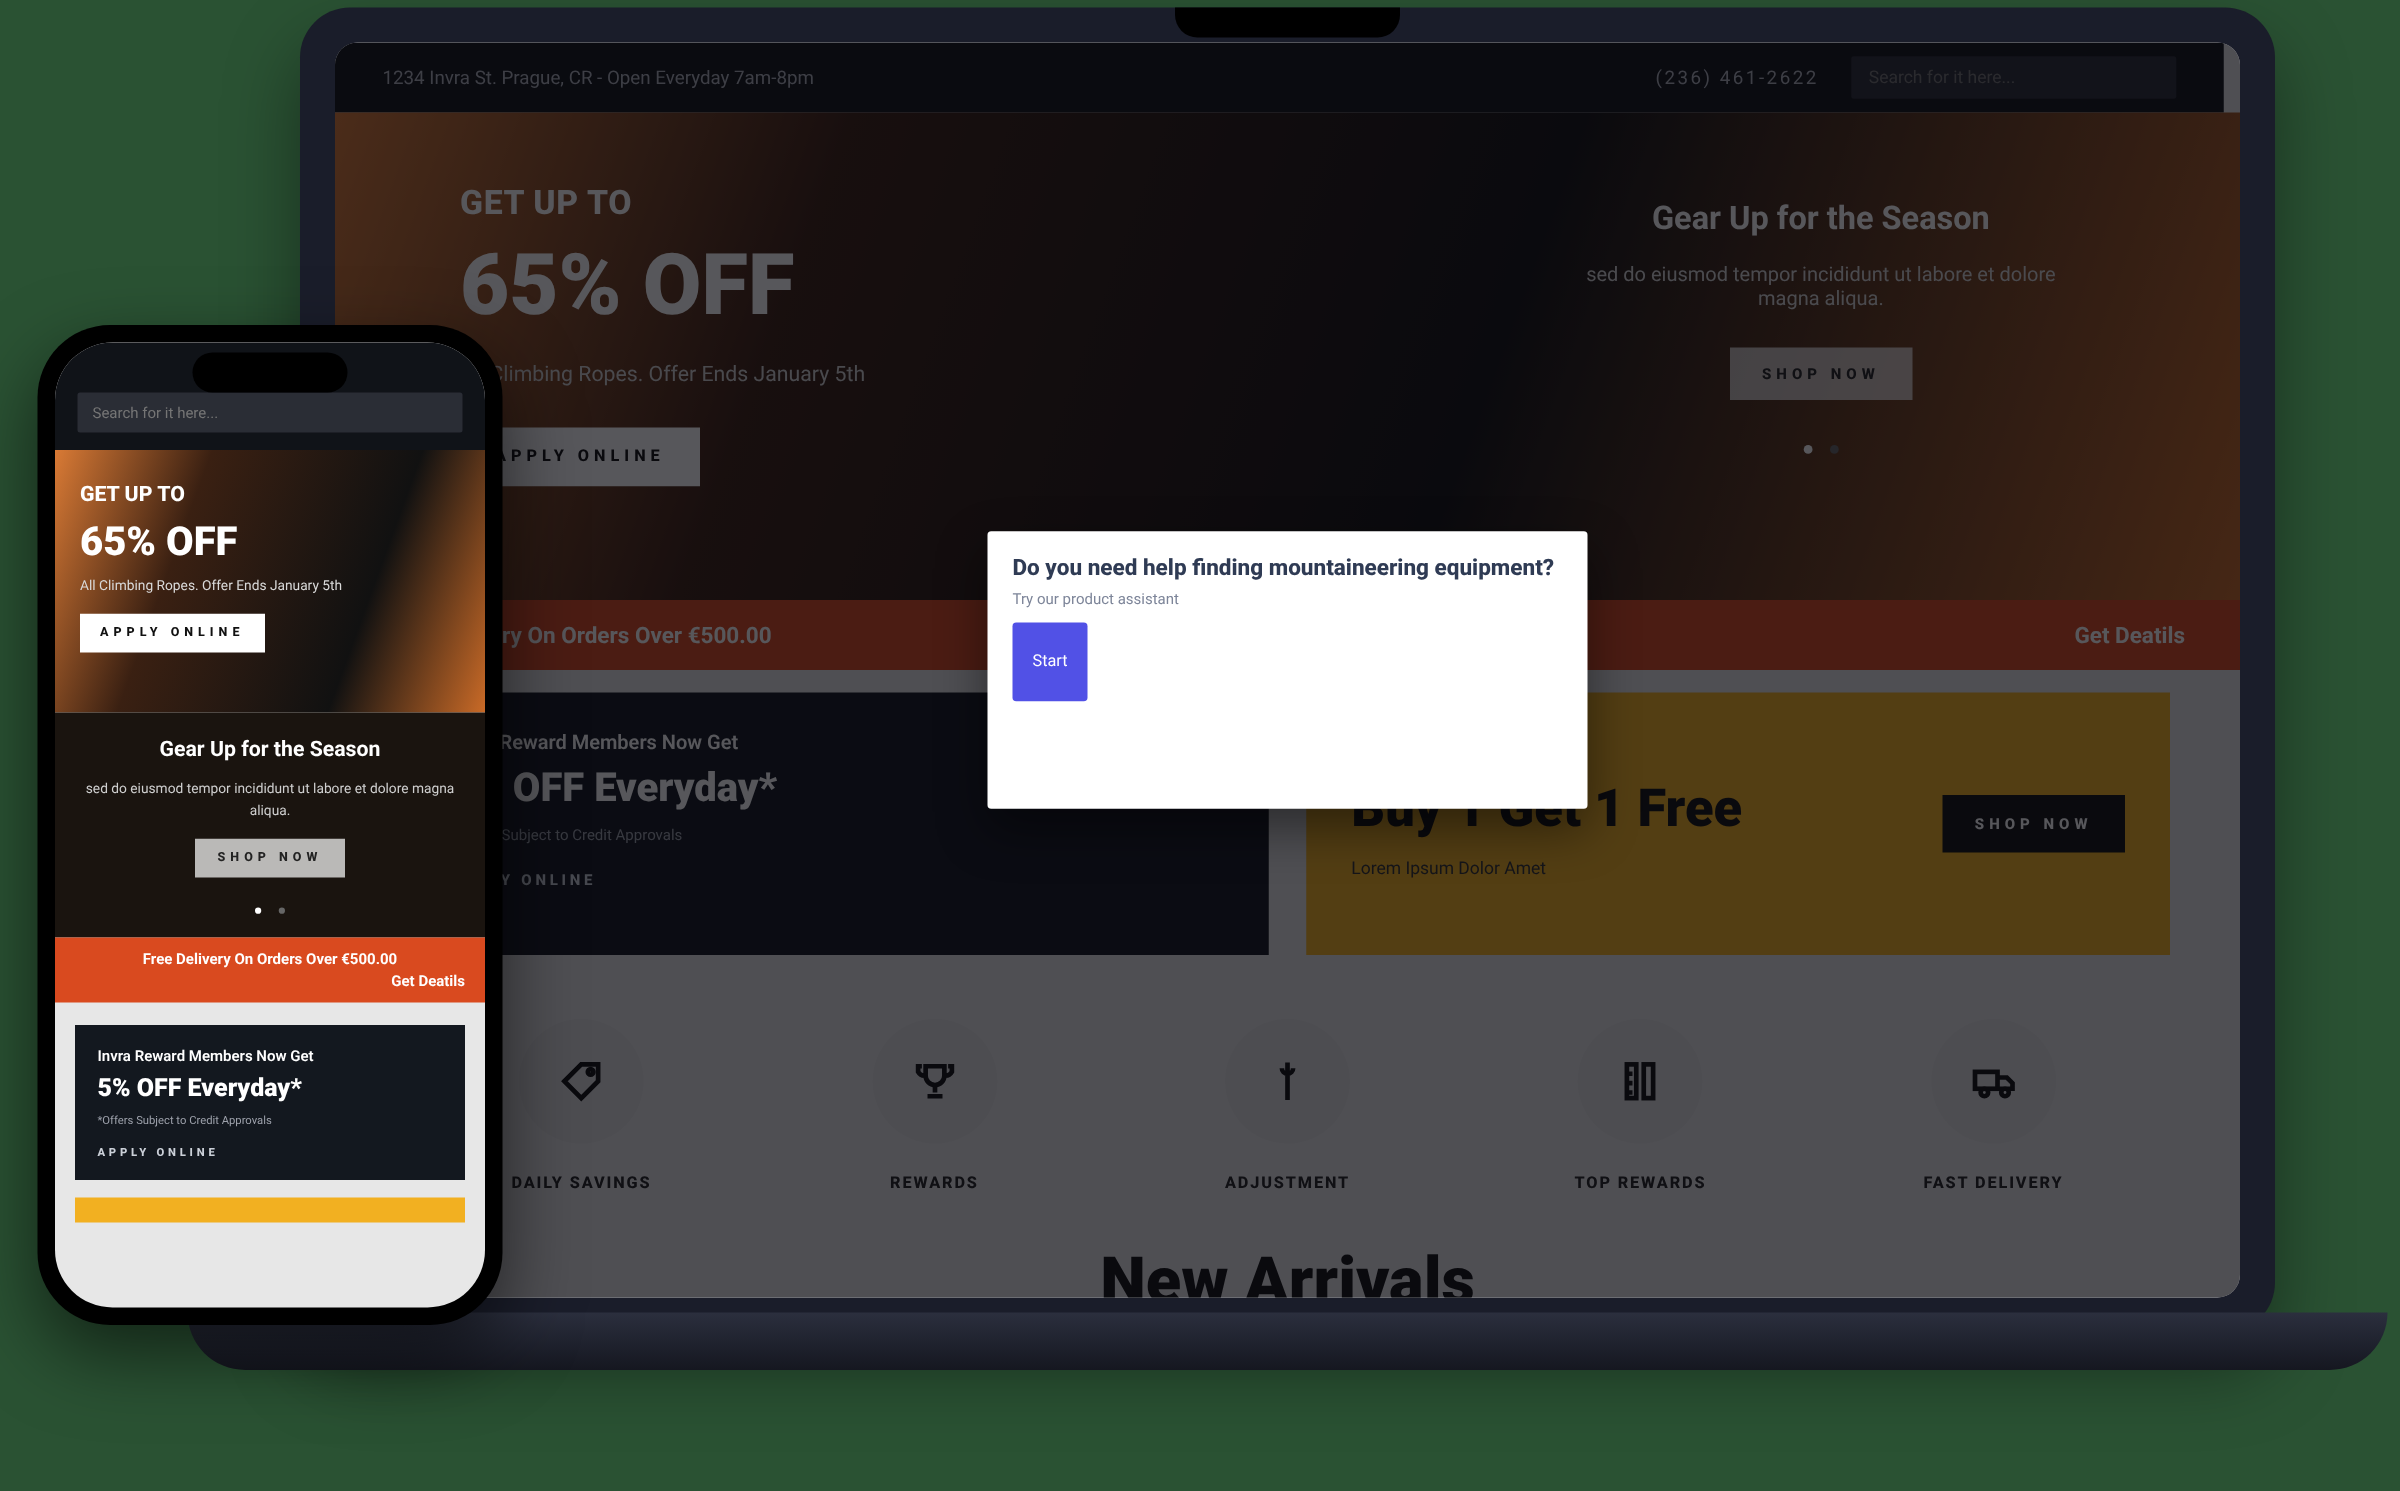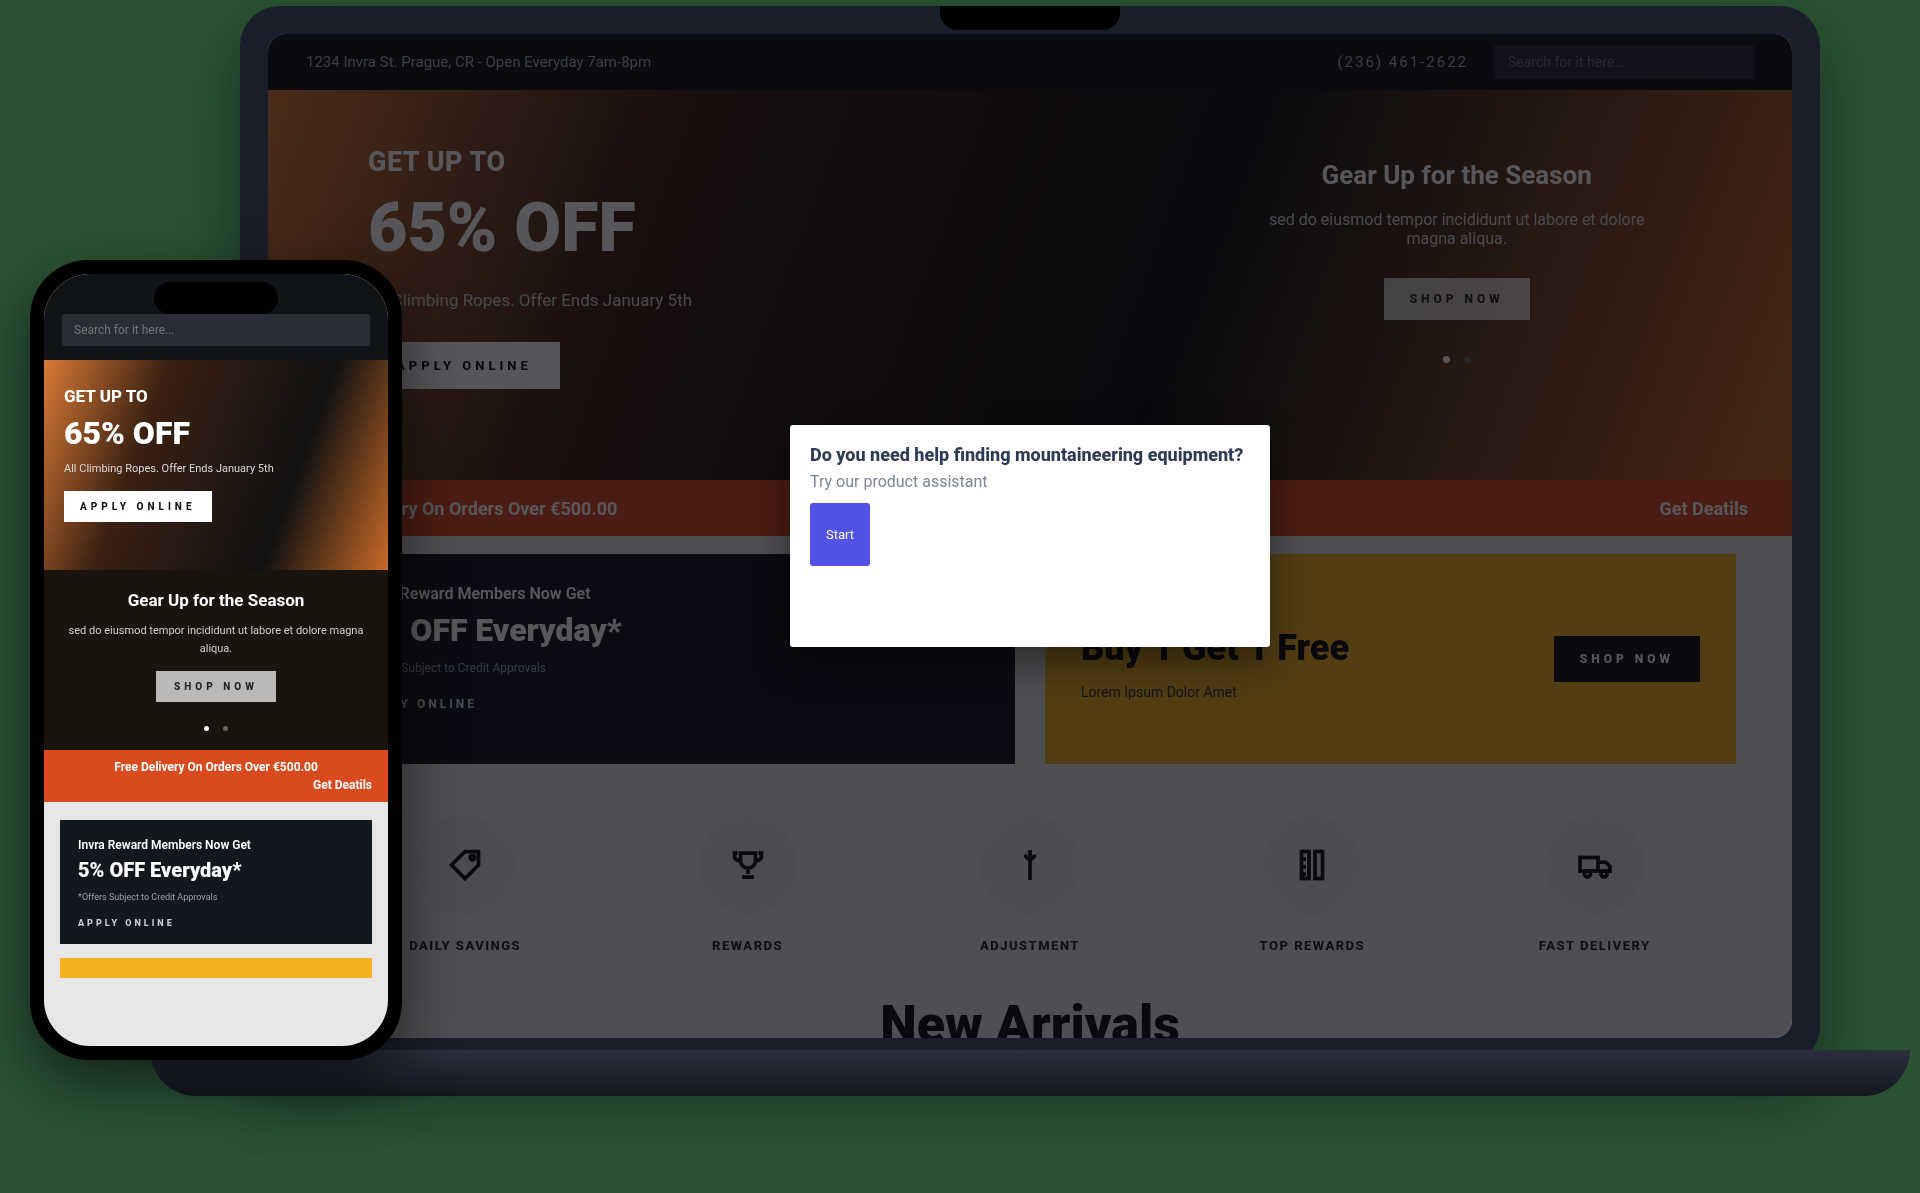--- a/index.html
+++ b/index.html
@@ -16,21 +16,21 @@
   position:absolute; left:150px; top:1050px; width:1760px; height:46px;
   background:linear-gradient(#2b2f3e,#151720); border-radius:0 0 50px 50px;
 }
 .laptop-screen {
   position:absolute; inset:28px; border-radius:18px; overflow:hidden;
   background:#e7e7e7;
 }
 .overlay-dark { position:absolute; inset:0; background:rgba(8,8,14,.68); z-index:40; }
 
 
-.topbar { position:absolute; top:0; left:0; right:0; height:56px;
+.topbar { position:absolute; top:0; left:0; right:13px; height:56px;
   display:flex; align-items:center; justify-content:space-between;
   padding:0 38px; color:#aeb2bb; font-size:15px; background:#101318; }
 .phone-num { letter-spacing:2px; }
 .searchfield { width:260px; height:34px; background:#2a2d35; border:none;
   color:#b9bcc3; padding:0 14px; font-size:14px; border-radius:2px; }
 
 
 .hero { position:absolute; top:56px; left:0; right:0; height:390px;
   background:linear-gradient(110deg,#d97a35 0%,#3b1f12 25%,#111 60%,#c96a27 100%);
   display:flex; color:#fff; }
@@ -59,21 +59,21 @@
 
 
 .cards { position:absolute; top:520px; left:56px; right:56px; height:210px; display:flex; gap:30px; }
 .card { flex:1; padding:30px 36px; color:#fff; position:relative; }
 .card-dark { background:#13181f; }
 .card-gold { background:#f2b021; color:#111; display:flex; align-items:center; justify-content:space-between; }
 .card h5 { font-size:16px; font-weight:600; }
 .card h2 { font-size:32px; font-weight:900; margin-top:8px; }
 .card small { font-size:12px; color:#9da1ab; display:block; margin-top:12px; }
 .card .mini { font-size:12px; font-weight:800; letter-spacing:3px; margin-top:22px; color:#cbd0d8; }
-.card-gold h2 { font-size:36px; color:#111; }
+.card-gold h2 { font-size:42px; color:#111; }
 .card-gold p { font-size:14px; color:#333; margin-top:15px; }
 .btn-dark { background:#111; color:#fff; padding:16px 26px;
   font-size:12px; font-weight:800; letter-spacing:4px; cursor:pointer; }
 
 
 .features { position:absolute; top:770px; left:56px; right:56px; height:160px;
   display:flex; justify-content:space-around; align-items:center; }
 .feature { text-align:center; width:180px; }
 .feature-circle { width:100px; height:100px; border-radius:50%; background:#e1e1e1;
   margin:0 auto 20px; display:flex; align-items:center; justify-content:center; }
@@ -123,21 +123,21 @@
 
 .modal { position:absolute; z-index:300; left:50%; top:50%; transform:translate(-50%,-50%);
   width:480px; height:222px; background:#fff; display:flex; border-radius:3px;
   box-shadow:0 16px 40px rgba(0,0,0,.45); font-family:-apple-system,sans-serif;flex-direction:column; }
 .modal-img { width:240px; background:linear-gradient(180deg,#5aa5da 0%,#bcd8ef 35%,#8c6a2e 62%,#b0802f 100%); position:relative; }
 .modal-img::after { content:""; position:absolute; left:0; right:0; bottom:0; height:55%;
   background:linear-gradient(160deg,#6d5a1f 0%,#c88b2c 40%,#7a5e20 100%);
   clip-path:polygon(0 30%,20% 10%,40% 25%,55% 0,70% 20%,85% 10%,100% 30%,100% 100%,0 100%); }
 .modal-body { flex:1; padding:18px 20px; }
 .modal-body h3 { font-size:18px; font-weight:800; color:#2f3b54; line-height:1.3; }
-.modal-body p { font-size:16px; color:#7d8599; margin-top:6px; }
+.modal-body p { font-size:12px; color:#7d8599; margin-top:6px; }
 .modal-start { display:inline-block; background:#5151e6; color:#fff; padding:24px 16px;
   font-size:13px; margin-top:12px; border-radius:3px; cursor:pointer; border:none; }
 </style>
 </head>
 <body>
 
 <div class="laptop">
   <div class="laptop-notch"></div>
   <div class="laptop-screen">
 

